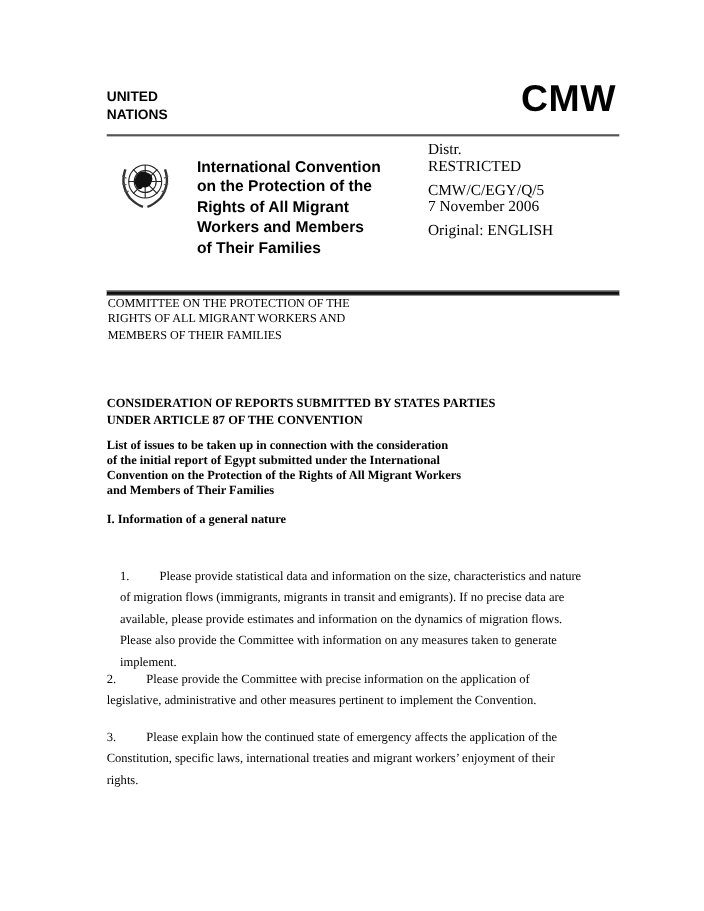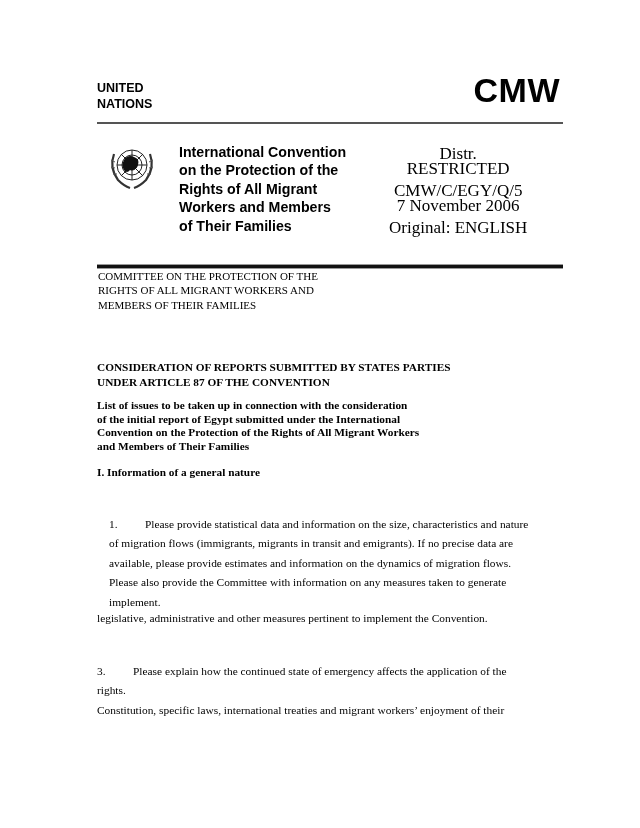--- a/index.html
+++ b/index.html
@@ -8,21 +8,21 @@
   .sans { font-family: Liberation Sans, sans-serif; }
   .serif { font-family: "Liberation Serif", serif; }
 
   #un-label { left: 97px; top: 80px; font-size: 12.5px; font-weight: bold; line-height: 16px; }
   #cmw { right: 80px; top: 71px; font-size: 34px; font-weight: bold; letter-spacing: 0.5px; }
   #top-rule { left: 97px; top: 122px; width: 466px; height: 2px; background: #555; }
 
   #emblem { left: 104px; top: 140px; width: 56px; height: 56px; }
   #convention-title { left: 179px; top: 143px; font-size: 14.2px; font-weight: bold; line-height: 18.4px; }
 
-  #distr { left: 389px; top: 147px; font-size: 17px; line-height: 14.5px; text-align: center; }
+  #distr { left: 389px; top: 130px; font-size: 14px; line-height: 14.5px; }
   #distr .gap { height: 8px; }
 
   #thick-rule { left: 97px; top: 264px; width: 466px; height: 3px; background: #111; border-top: 1px solid #999; border-bottom: 1px solid #999; }
   #committee { left: 98px; top: 269px; font-size: 11px; line-height: 14.4px; }
 
   .center-block { left: 97px; width: 466px; text-align: left; font-weight: bold; }
   #heading1 { top: 360px; font-size: 11.3px; line-height: 14.6px; }
   #heading2 { top: 399px; font-size: 11.3px; line-height: 13.6px; }
   #section-title { top: 466px; font-size: 11.3px; }
 
@@ -111,20 +111,21 @@
 
 <div id="p1" class="abs serif para">
   <div><span class="num">1.</span><span>Please provide statistical data and information on the size, characteristics and nature</span></div>
   <div>of migration flows (immigrants, migrants in transit and emigrants). If no precise data are</div>
   <div>available, please provide estimates and information on the dynamics of migration flows.</div>
   <div>Please also provide the Committee with information on any measures taken to generate</div>
   <div>implement.</div>
 </div>
 
 <div id="p2" class="abs serif para">
+  <div><span class="num">2.</span><span>Please provide the Committee with precise information on the application of</span></div>
   <div>legislative, administrative and other measures pertinent to implement the Convention.</div>
 </div>
 
 <div id="p3" class="abs serif para">
   <div><span class="num">3.</span><span>Please explain how the continued state of emergency affects the application of the</span></div>
+  <div>Constitution, specific laws, international treaties and migrant workers’ enjoyment of their</div>
   <div>rights.</div>
-  <div>Constitution, specific laws, international treaties and migrant workers’ enjoyment of their</div>
 </div>
 
 </body></html>

